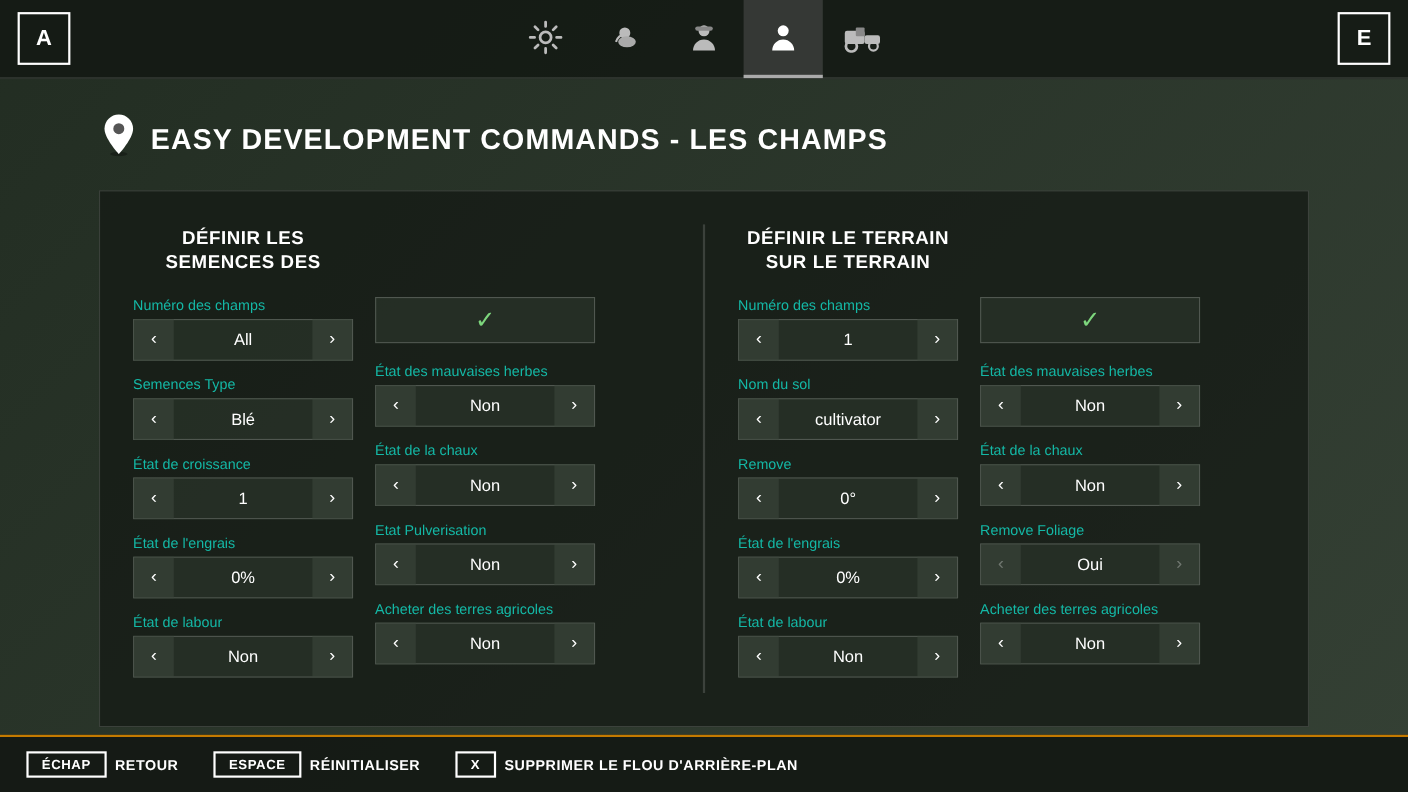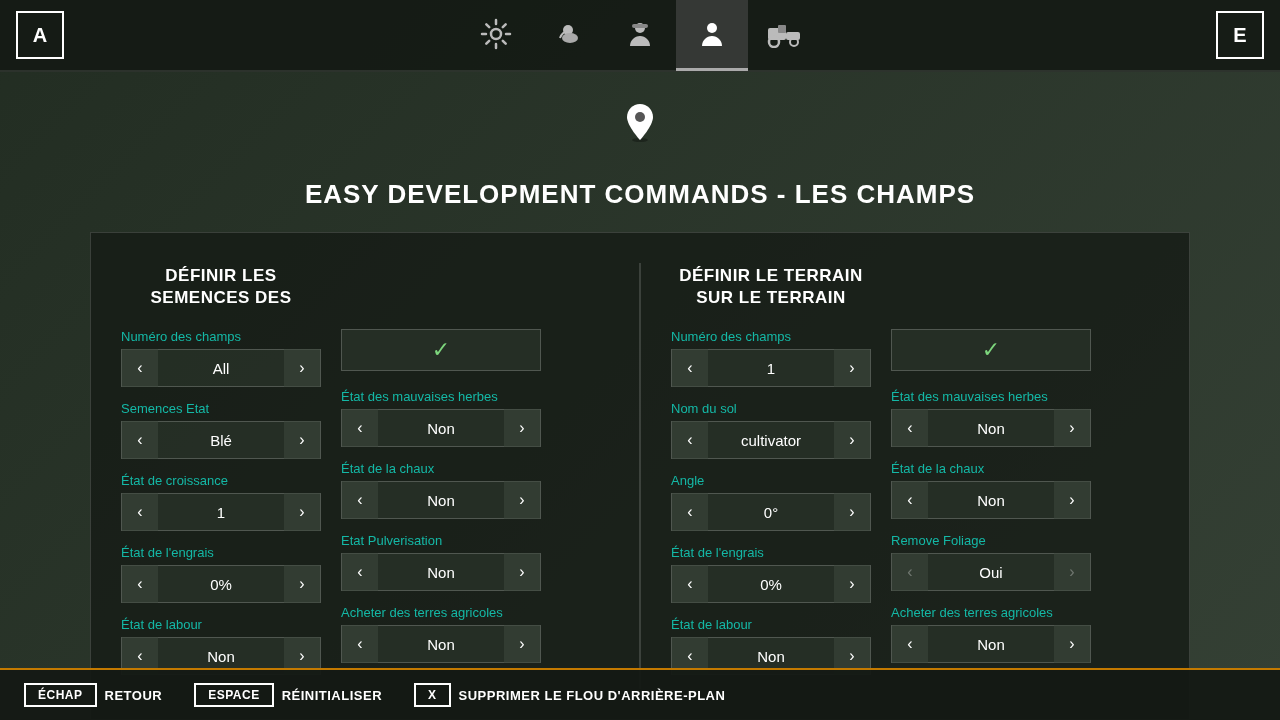--- a/index.html
+++ b/index.html
@@ -74,23 +74,22 @@
     }
     
     .main-content {
       position: relative;
       z-index: 5;
       padding: 30px 90px 20px 90px;
     }
     .page-title {
       display: flex;
       align-items: center;
-      gap: 28px;
+      gap: 11px;
       margin-bottom: 22px;
-      flex-direction: column;
     }
     .page-title-icon {
       font-size: 36px;
       color: #fff;
     }
     .page-title-text {
       font-size: 26px;
       font-weight: bold;
       letter-spacing: 1px;
       color: #fff;
@@ -310,21 +309,21 @@
 
         <div class="field-row">
           <div class="field-label">Numéro des champs</div>
           <div class="field-control">
             <button class="arrow-btn">‹</button>
             <span class="field-value">All</span>
             <button class="arrow-btn">›</button>
           </div>
         </div>
         <div class="field-row">
-          <div class="field-label">Semences Etat</div>
+          <div class="field-label">Semences Type</div>
           <div class="field-control">
             <button class="arrow-btn">‹</button>
             <span class="field-value">Blé</span>
             <button class="arrow-btn">›</button>
           </div>
         </div>
         <div class="field-row">
           <div class="field-label">État de croissance</div>
           <div class="field-control">
             <button class="arrow-btn">‹</button>
@@ -408,21 +407,21 @@
         </div>
         <div class="field-row">
           <div class="field-label">Nom du sol</div>
           <div class="field-control">
             <button class="arrow-btn">‹</button>
             <span class="field-value">cultivator</span>
             <button class="arrow-btn">›</button>
           </div>
         </div>
         <div class="field-row">
-          <div class="field-label">Angle</div>
+          <div class="field-label">Remove</div>
           <div class="field-control">
             <button class="arrow-btn">‹</button>
             <span class="field-value">0°</span>
             <button class="arrow-btn">›</button>
           </div>
         </div>
         <div class="field-row">
           <div class="field-label">État de l'engrais</div>
           <div class="field-control">
             <button class="arrow-btn">‹</button>

